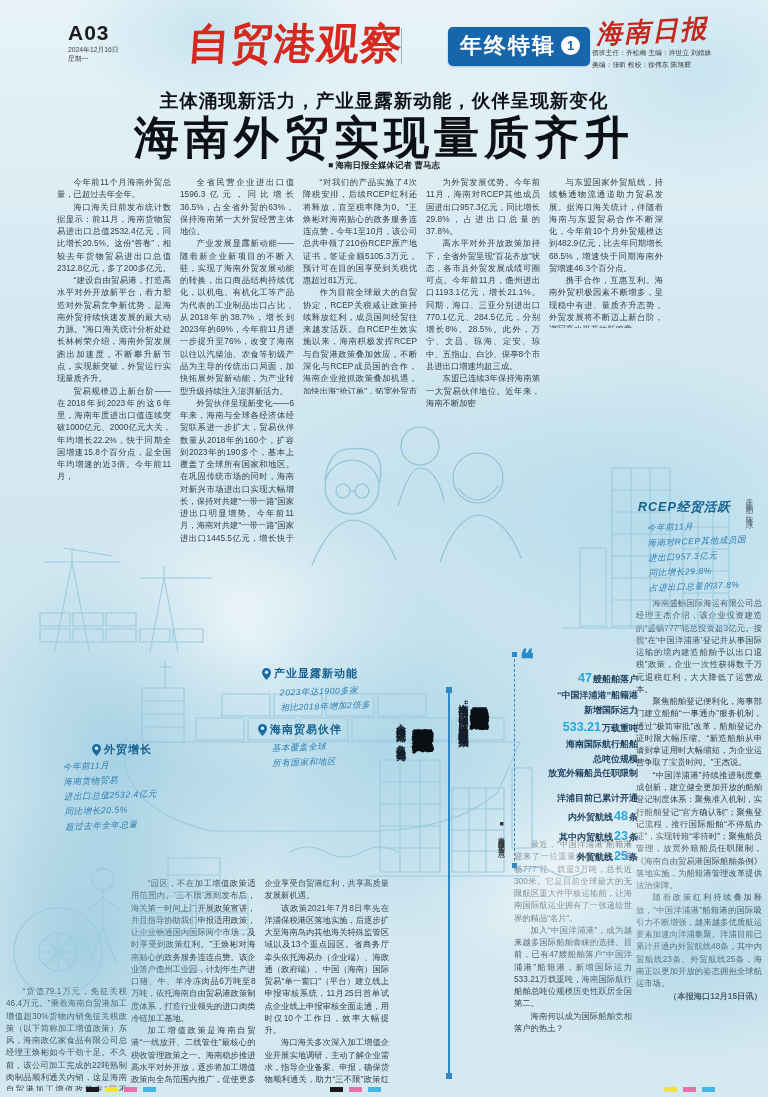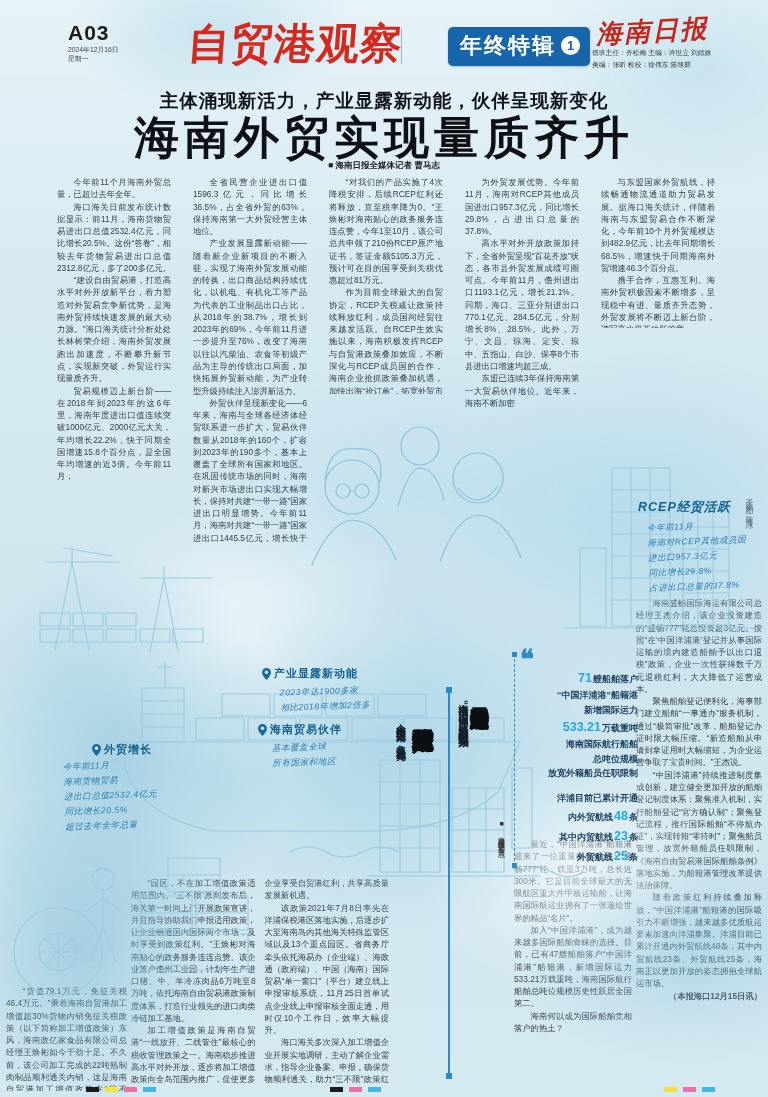--- a/index.html
+++ b/index.html
@@ -34,21 +34,21 @@
   .logo{left:596px;top:14px;z-index:5;font-family:"Liberation Serif",serif;font-style:italic;
     font-weight:900;font-size:26px;color:#c4271e;transform:rotate(-3deg);letter-spacing:2px;}
   .staff{left:592px;top:47px;z-index:5;font-size:6.8px;color:#3a3a3a;line-height:1.7;}
   
   .kicker{left:0;top:88px;width:768px;text-align:center;z-index:5;font-size:18.5px;
     font-weight:900;color:#101418;letter-spacing:1px;}
   .headline{left:0;top:108px;width:768px;text-align:center;z-index:5;font-size:45px;
     font-weight:900;color:#0d1115;letter-spacing:5px;}
   .lead-byline{left:0;top:160px;width:768px;text-align:center;z-index:5;font-size:8.5px;
     font-weight:bold;color:#222;}
-  .lead-cols{left:57px;top:176px;width:608px;display:flex;gap:22px;z-index:5;}
+  .lead-cols{left:57px;top:176px;width:608px;display:flex;gap:9px;z-index:5;}
   .body-text{font-size:8.3px;line-height:1.48;color:#37404a;text-align:justify;overflow:hidden;}
   .body-text p{margin:0;text-indent:2em;}
   .body-text p.dateline{text-indent:0;text-align:right;font-weight:bold;}
   .lead-cols .col{width:114px;flex:none;}
   
   .info-label{z-index:6;display:flex;align-items:center;gap:3px;font-size:11px;font-weight:900;
     color:#14618f;letter-spacing:1px;}
   .info-lines{z-index:6;font-size:8.6px;font-style:italic;color:#2c7cb2;line-height:1.75;
     transform:rotate(-2deg);letter-spacing:.5px;}
   .rcep-label{font-size:12.5px;}
@@ -248,21 +248,21 @@
       <div>进出口957.3亿元</div>
       <div>同比增长29.8%</div>
       <div>占进出口总量的37.8%</div>
     </div>
 
   <div class="abs illus-credit">手绘插图 陈海冰</div>
 
   <div class="abs quote">
     <div class="qmark">❝</div>
     <div>
-        <div class="q-line"><span class="q-num">71</span><span>艘船舶落户</span></div>
+        <div class="q-line"><span class="q-num">47</span><span>艘船舶落户</span></div>
         <div class="q-line"><span>“中国洋浦港”船籍港</span></div>
         <div class="q-line"><span>新增国际运力</span></div>
         <div class="q-line"><span class="q-num">533.21</span><span>万载重吨</span></div>
         <div class="q-line"><span>海南国际航行船舶</span></div>
         <div class="q-line"><span>总吨位规模</span></div>
         <div class="q-line"><span>放宽外籍船员任职限制</span></div>
         <div class="q-gap"></div>
         <div class="q-line"><span>洋浦目前已累计开通</span></div>
         <div class="q-line"><span>内外贸航线</span><span class="q-num">48</span><span>条</span></div>
         <div class="q-line"><span>其中内贸航线</span><span class="q-num">23</span><span>条</span></div>

